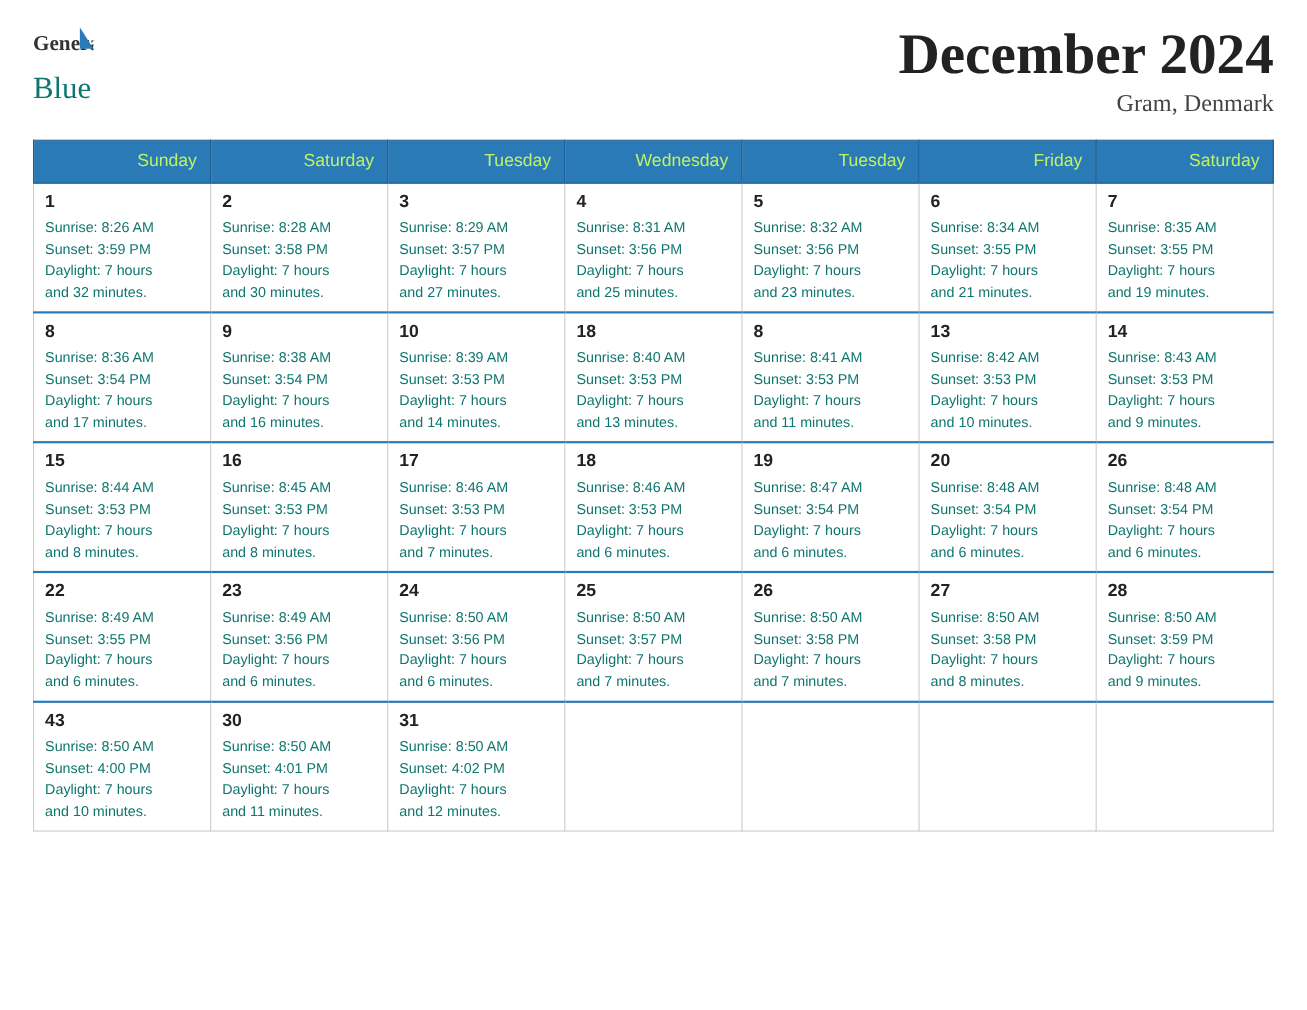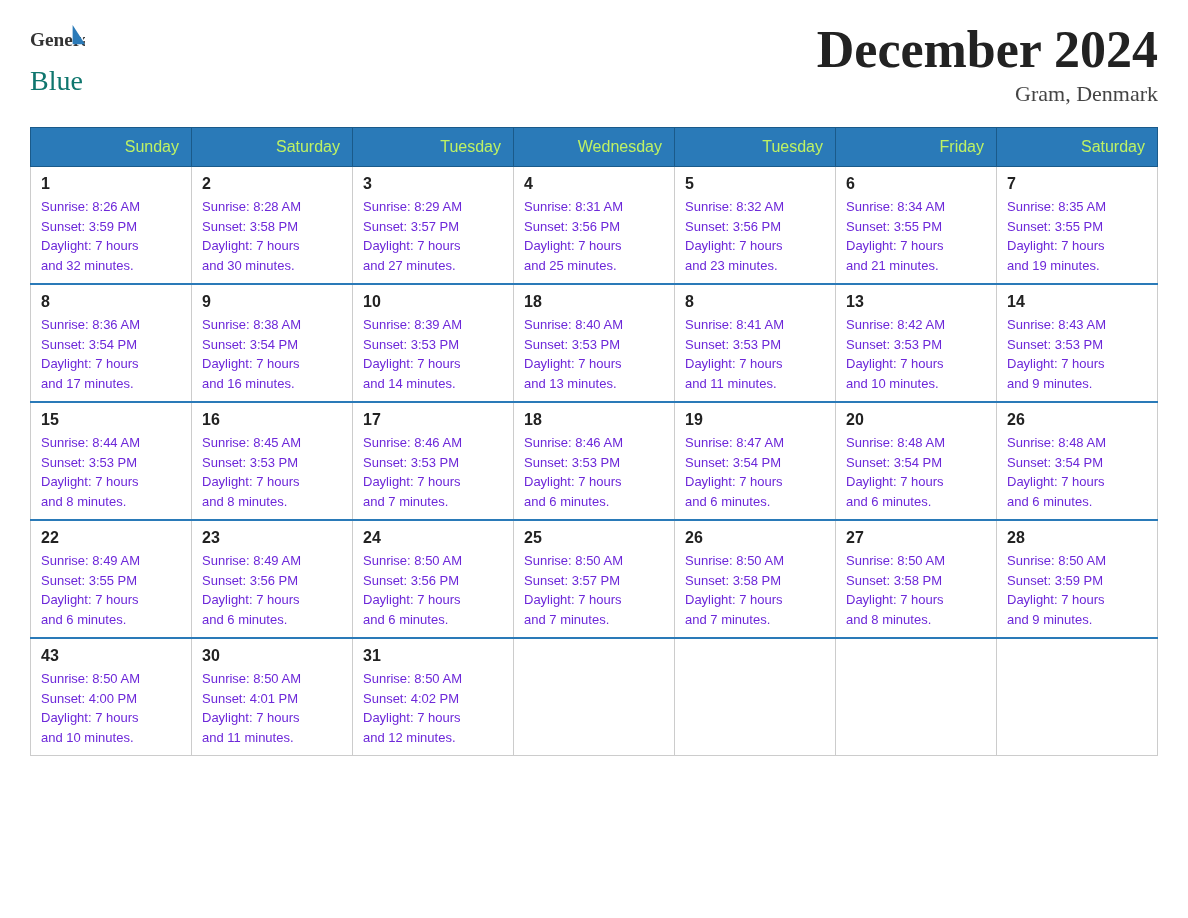--- a/index.html
+++ b/index.html
@@ -71,21 +71,21 @@
     .day-number {
       font-size: 16px;
       font-weight: bold;
       color: #222;
       display: block;
       margin-bottom: 4px;
     }
     .day-info {
       font-size: 13px;
       line-height: 1.5;
-      color: #6d28d9;
+      color: #0f766e;
     }
     .calendar tr:not(:last-child) td {
       border-bottom: 2px solid #2a7ab8;
     }
     .empty-cell {
       background: #fff;
     }
     .logo-svg {
       width: 55px;
       height: 45px;

